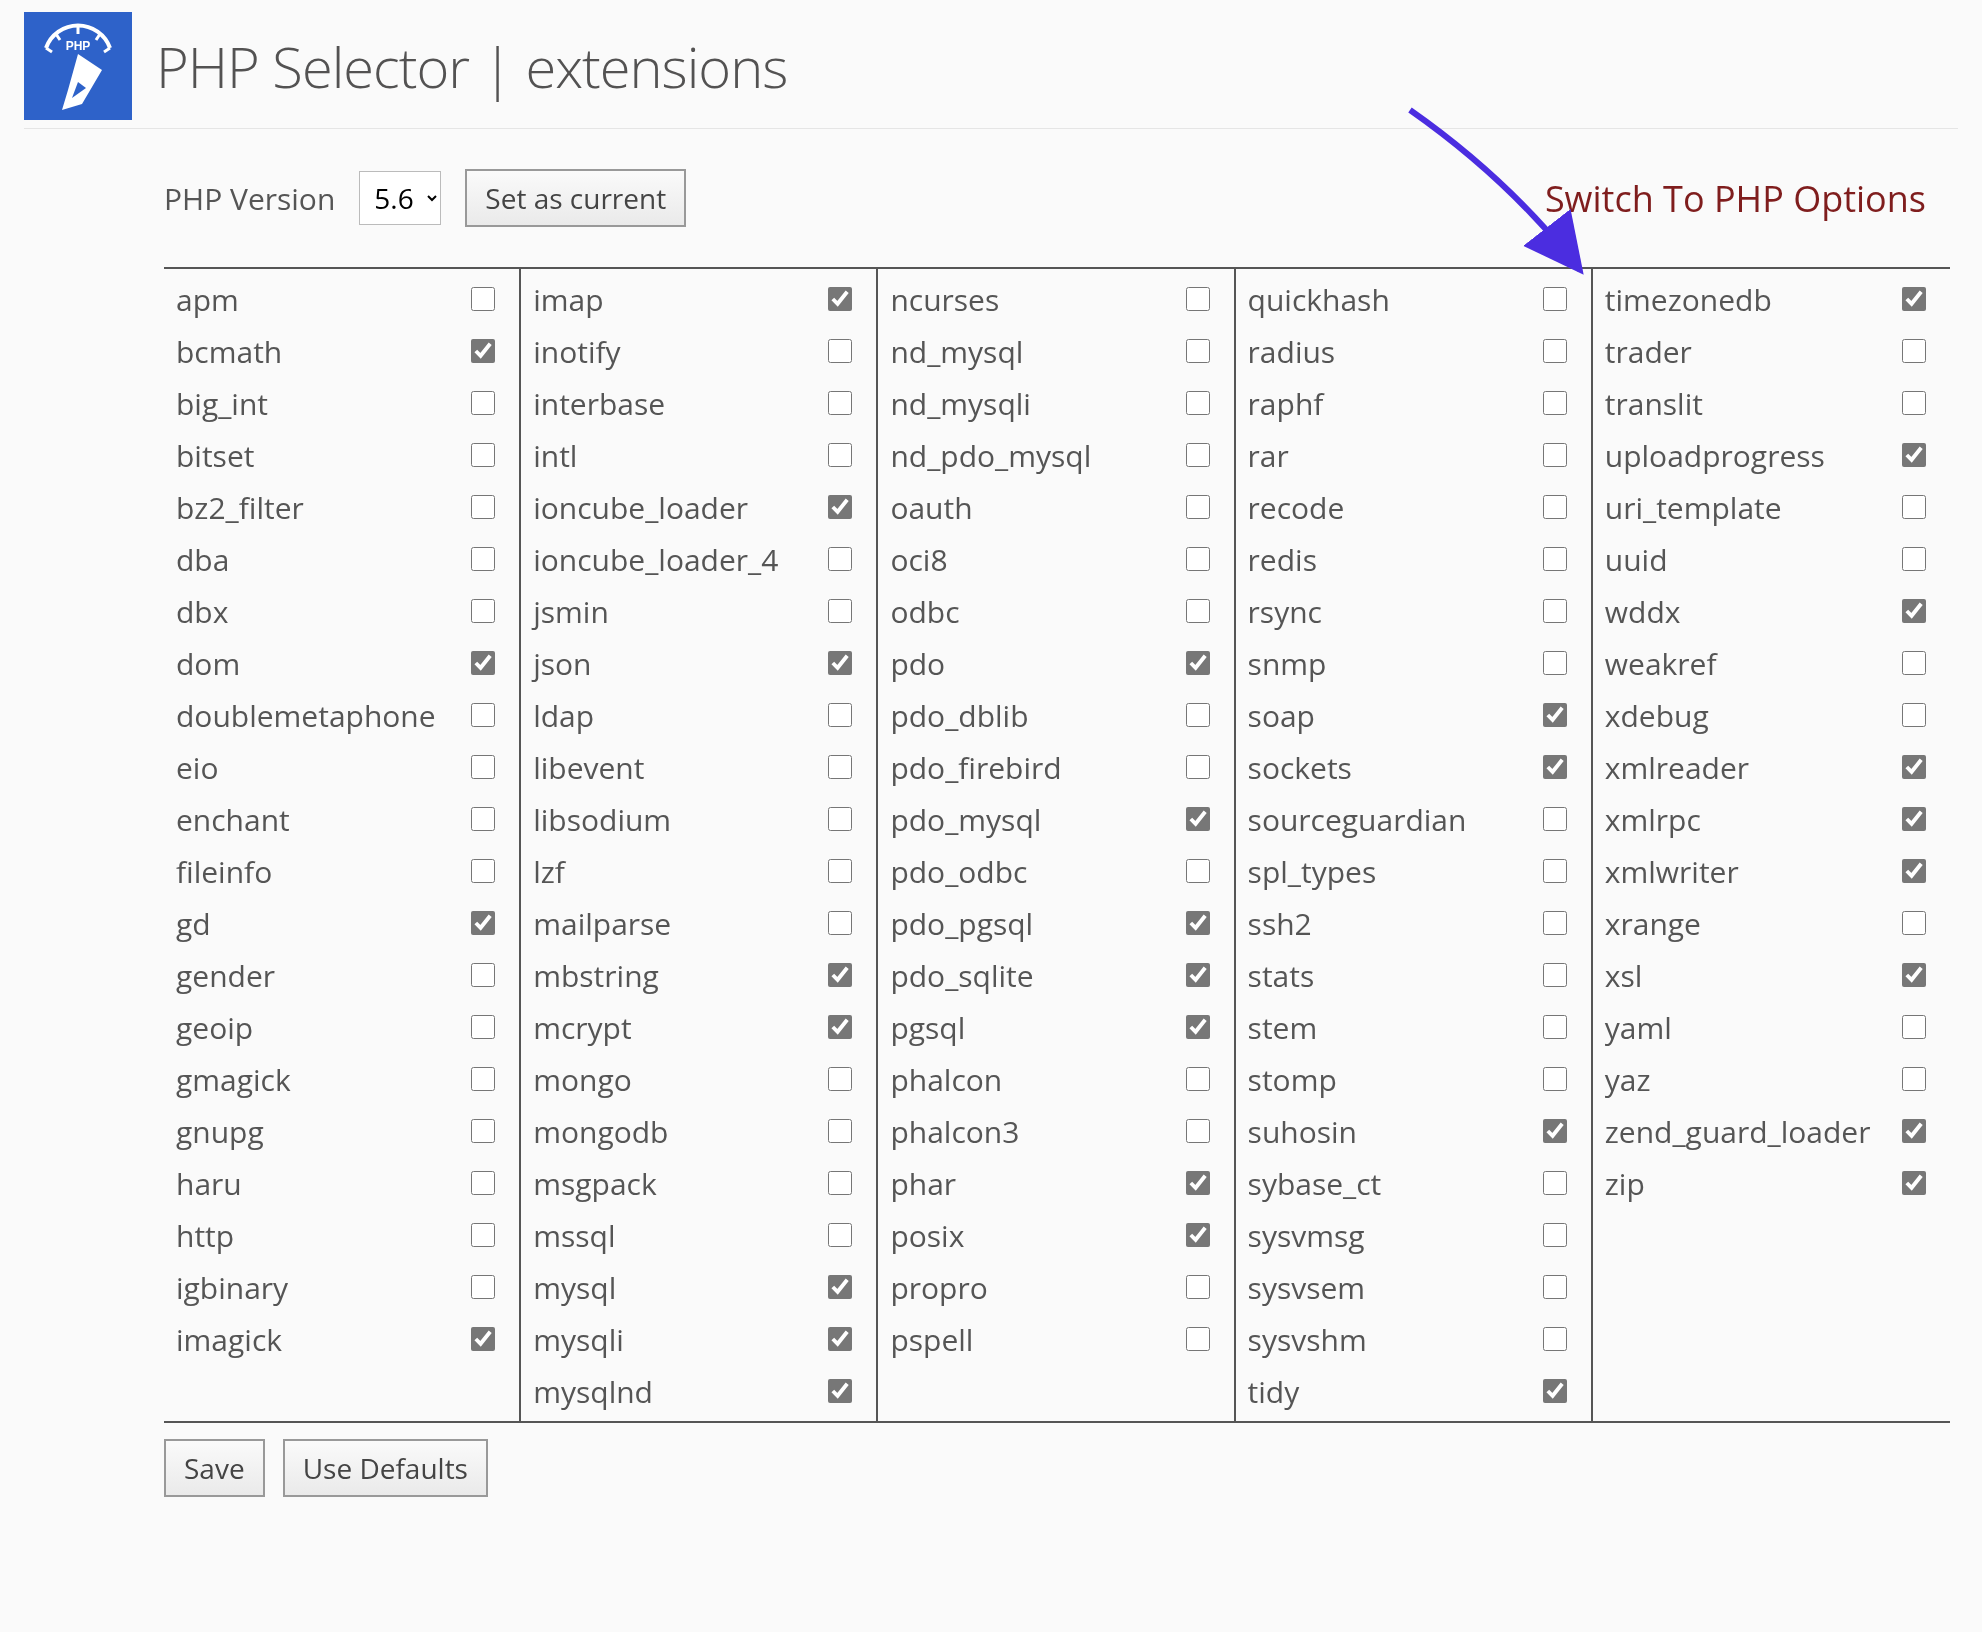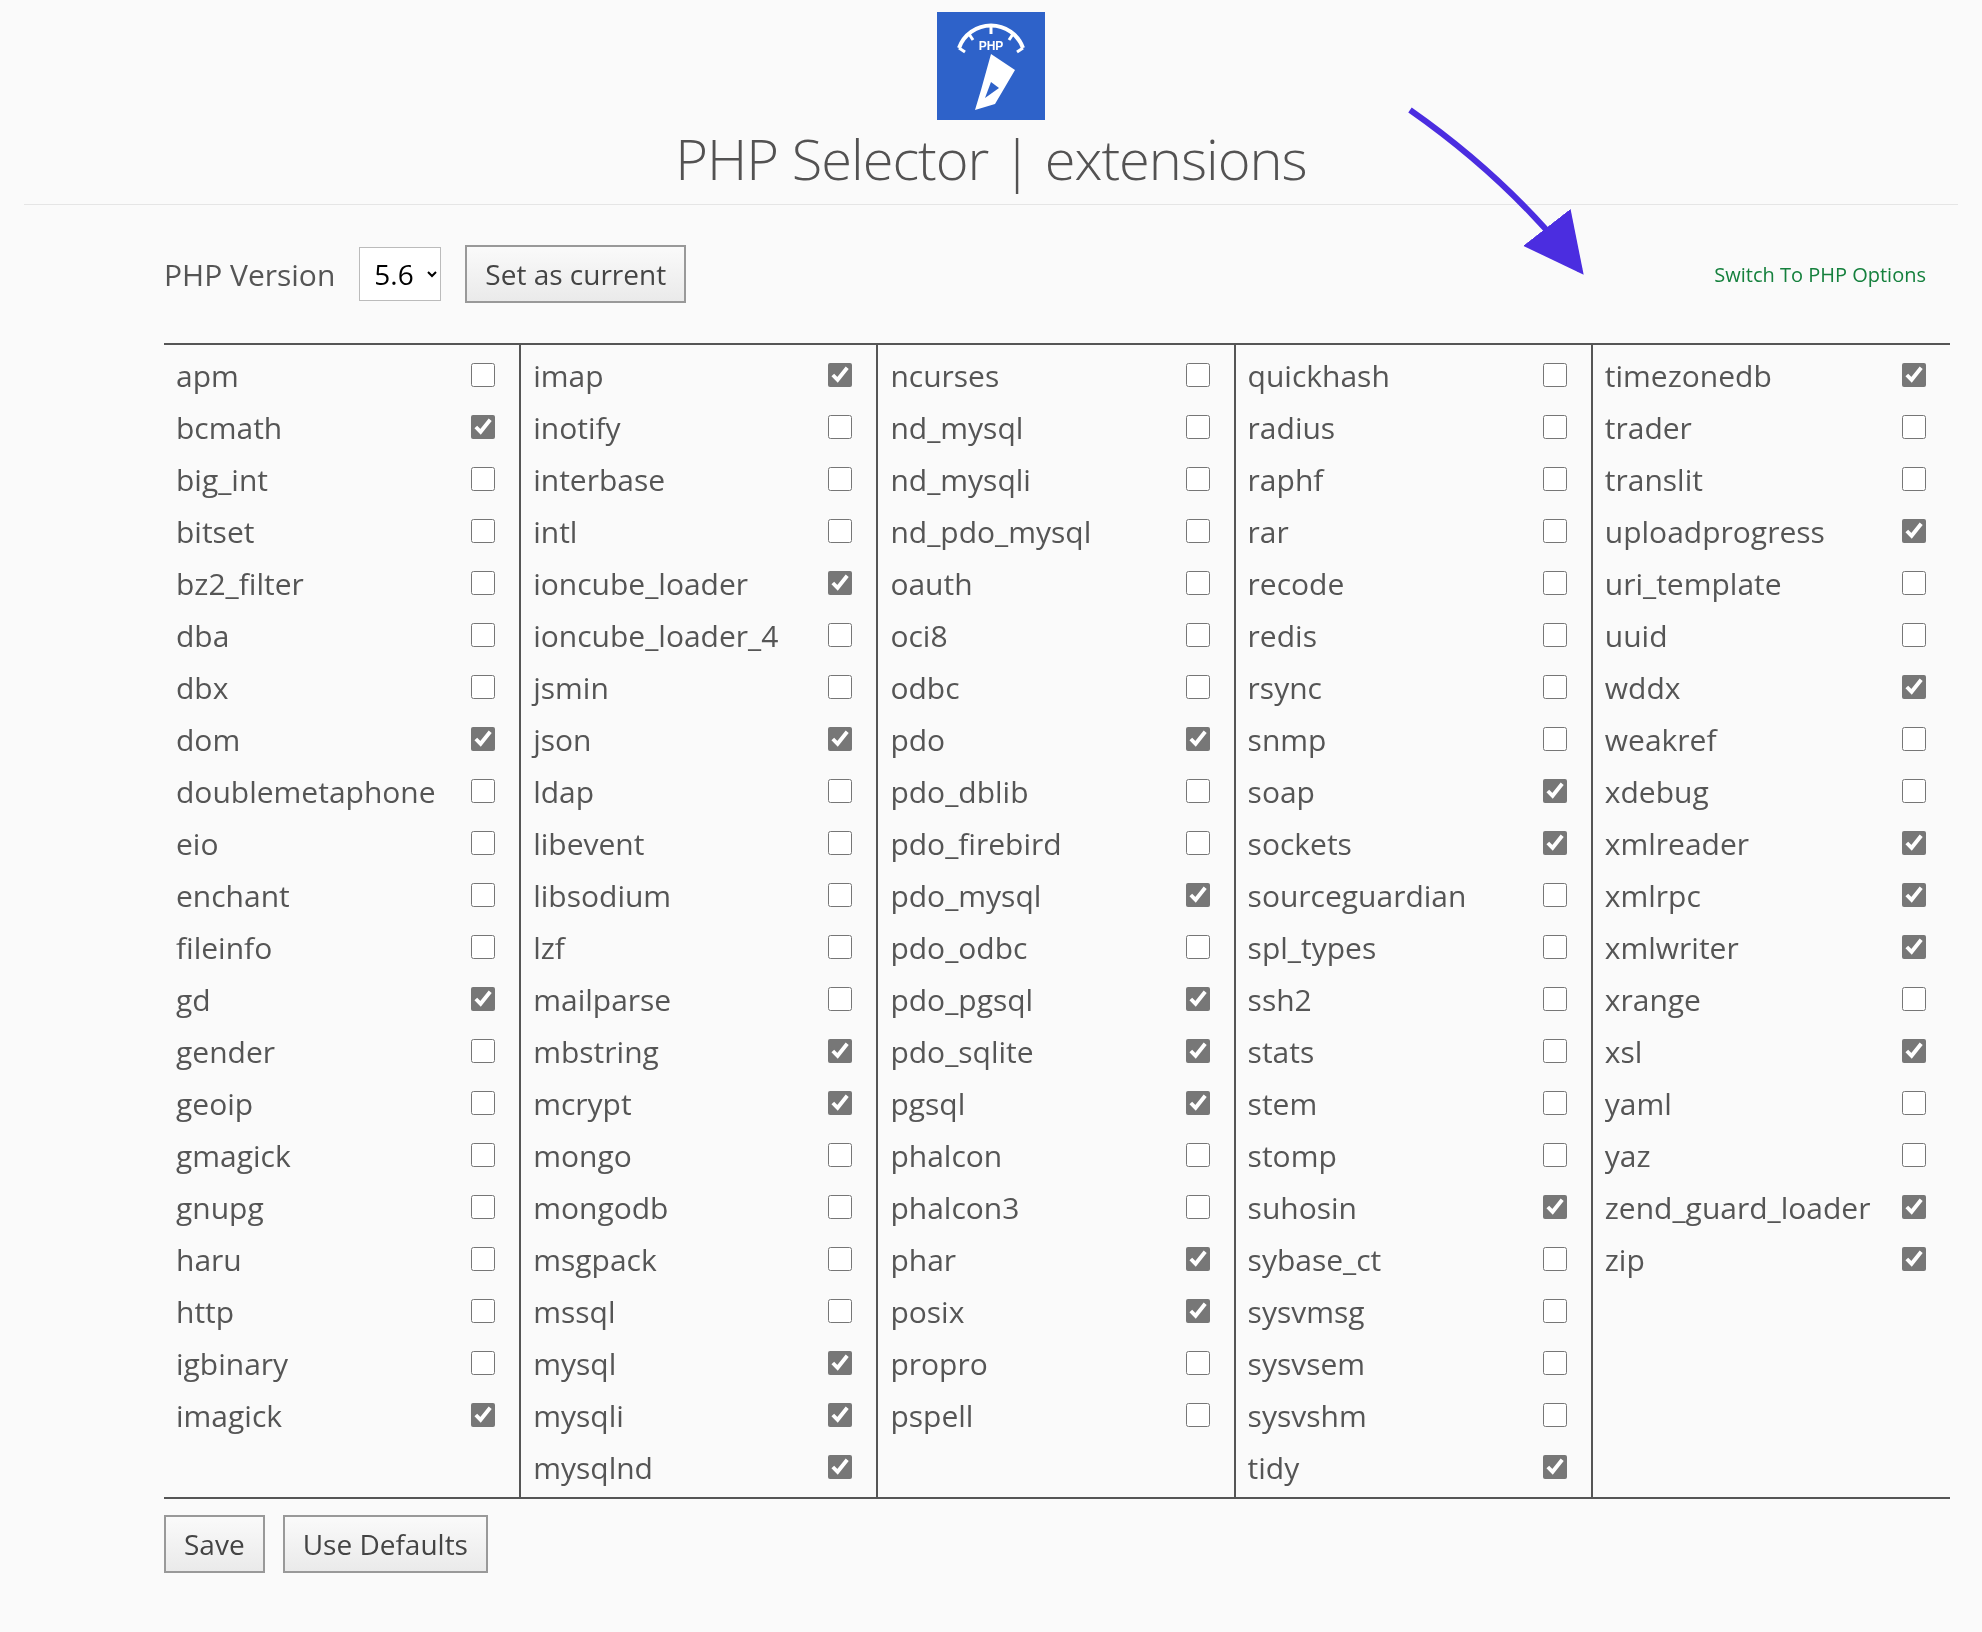--- a/index.html
+++ b/index.html
@@ -13,24 +13,24 @@
     width: 1982px;
     box-sizing: border-box;
     padding: 12px 24px 40px 24px;
     position: relative;
   }
 
   
   .header {
     display: flex;
     align-items: center;
+    gap: 24px;
     border-bottom: 1px solid #e5e5e5;
     padding-bottom: 8px;
     margin-bottom: 40px;
-    flex-direction: column;
   }
   .php-icon {
     width: 108px;
     height: 108px;
     flex: 0 0 auto;
   }
   .page-title {
     font-size: 56px;
     font-weight: 300;
     color: #535252;
@@ -79,22 +79,22 @@
     padding: 8px 18px;
     border: 2px solid #999;
     background: linear-gradient(#fafafa, #eaeaea);
     color: #444;
     cursor: pointer;
     font-family: inherit;
   }
 
   .switch-link {
     margin-left: auto;
-    font-size: 20px;
-    color: #15803d;
+    font-size: 36px;
+    color: #7f1d1d;
     cursor: pointer;
     padding-right: 24px;
   }
 
   
   .ext-grid {
     display: grid;
     grid-template-columns: repeat(5, 1fr);
     border-top: 2px solid #555;
     border-bottom: 2px solid #555;

